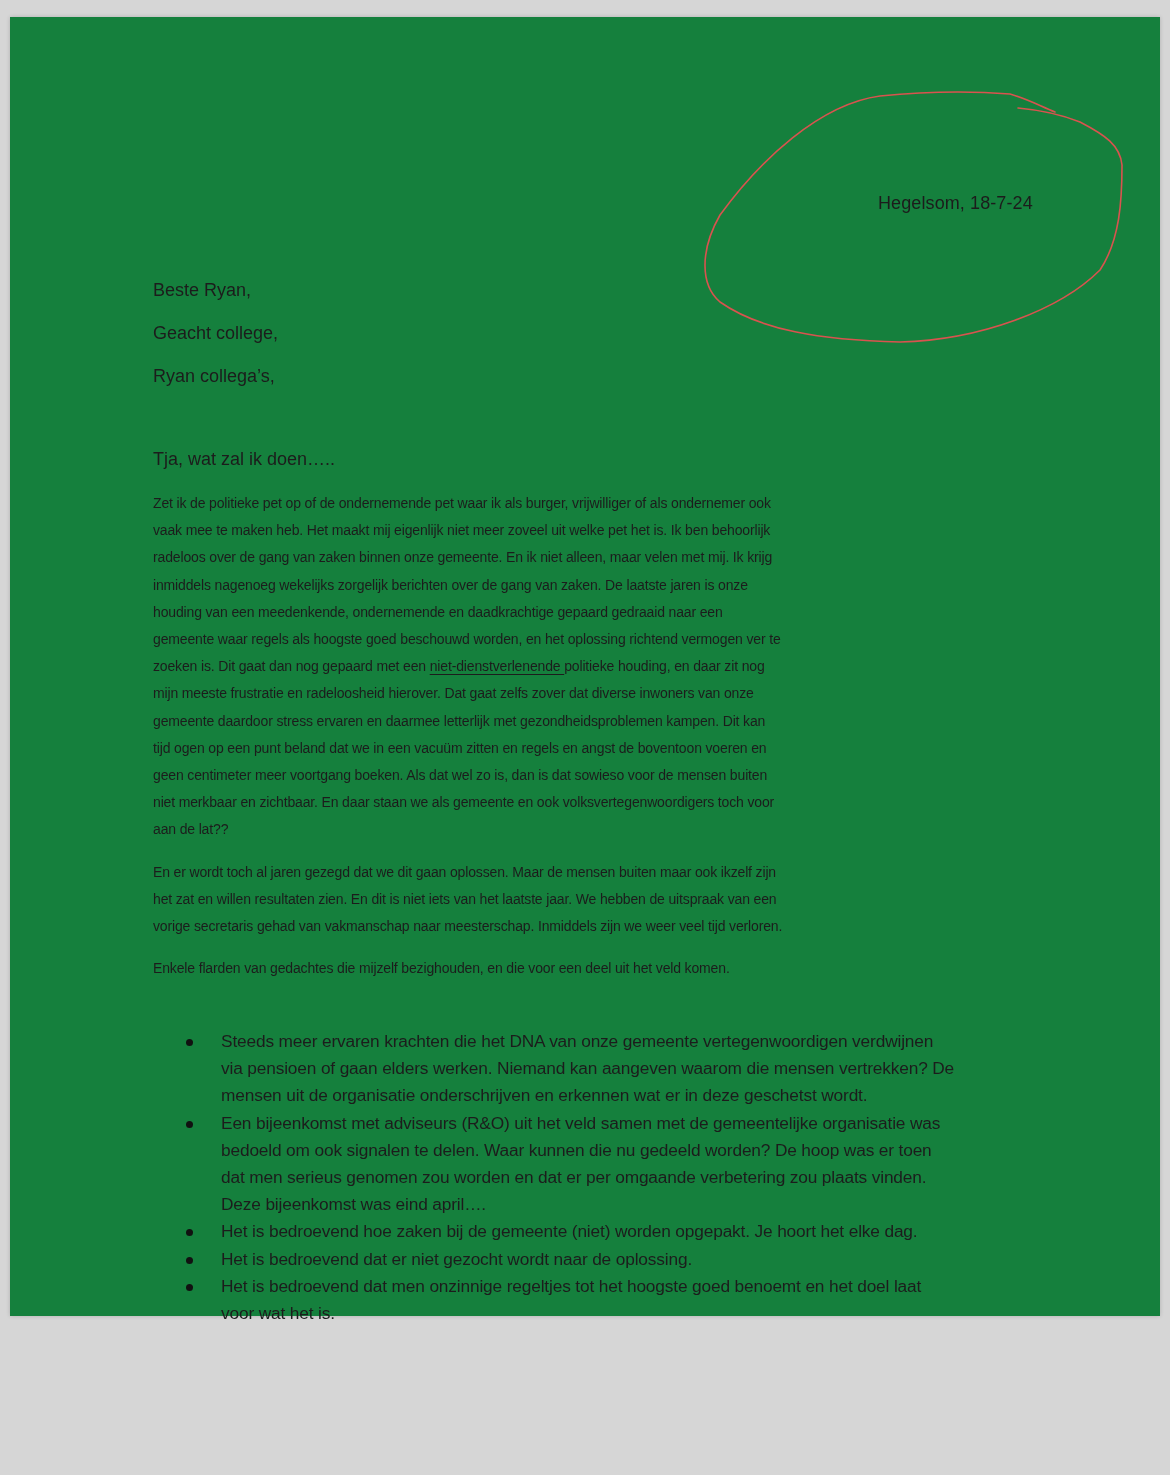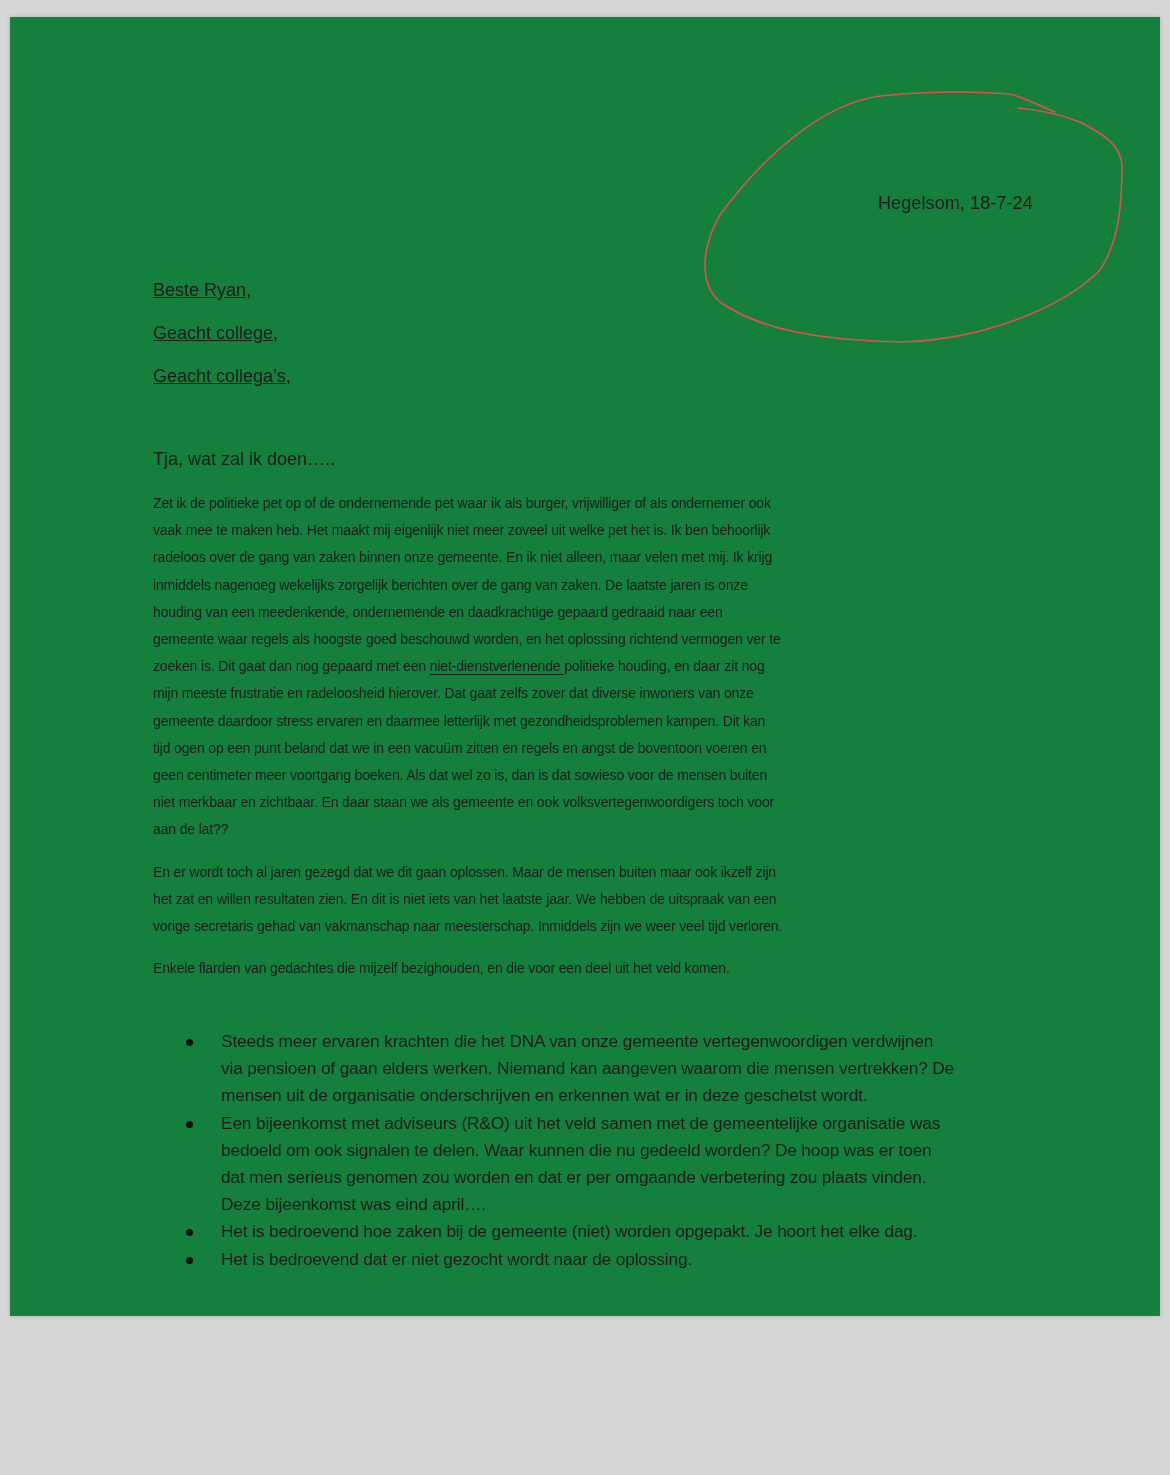--- a/index.html
+++ b/index.html
@@ -18,21 +18,21 @@
   }
   .annotation {
     position: absolute; left: 0; top: 0; width: 1170px; height: 1475px;
     pointer-events: none;
   }
   .date {
     position: absolute; left: 868px; top: 176px;
     font-size: 18px; letter-spacing: 0.1px;
   }
   .salutations {
-    position: absolute; left: 143px; top: 262px; text-decoration: underline;
+    position: absolute; left: 143px; top: 262px;
   }
   .salutation {
     font-size: 18px; line-height: 22px; height: 22px; margin-bottom: 21px;
   }
   .opening {
     position: absolute; left: 143px; top: 431px; font-size: 18px; line-height: 22px; text-align: right;
   }
   .body-text {
     position: absolute; left: 143px; top: 473px; width: 890px;
   }
@@ -59,21 +59,21 @@
 </head>
 <body>
 
 <div class="page">
 
   <div class="date">Hegelsom, 18-7-24</div>
 
   <div class="salutations">
     <div class="salutation">Beste Ryan,</div>
     <div class="salutation">Geacht college,</div>
-    <div class="salutation">Geacht collega’s,</div>
+    <div class="salutation">Ryan collega’s,</div>
   </div>
 
   <div class="opening">Tja, wat zal ik doen…..</div>
 
   <div class="body-text">
     <p class="para">
       <span class="line">Zet ik de politieke pet op of de ondernemende pet waar ik als burger, vrijwilliger of als ondernemer ook</span>
       <span class="line">vaak mee te maken heb. Het maakt mij eigenlijk niet meer zoveel uit welke pet het is. Ik ben behoorlijk</span>
       <span class="line">radeloos over de gang van zaken binnen onze gemeente. En ik niet alleen, maar velen met mij. Ik krijg</span>
       <span class="line">inmiddels nagenoeg wekelijks zorgelijk berichten over de gang van zaken. De laatste jaren is onze</span>
@@ -112,20 +112,25 @@
       <span class="line">Deze bijeenkomst was eind april….</span>
     </li>
     <li class="bullet">
       <span class="bullet-dot"></span>
       <span class="line">Het is bedroevend hoe zaken bij de gemeente (niet) worden opgepakt. Je hoort het elke dag.</span>
     </li>
     <li class="bullet">
       <span class="bullet-dot"></span>
       <span class="line">Het is bedroevend dat er niet gezocht wordt naar de oplossing.</span>
     </li>
+    <li class="bullet">
+      <span class="bullet-dot"></span>
+      <span class="line">Het is bedroevend dat men onzinnige regeltjes tot het hoogste goed benoemt en het doel laat</span>
+      <span class="line">voor wat het is.</span>
+    </li>
   </ul>
 </div>
 
 <svg class="annotation" viewBox="0 0 1170 1475" xmlns="http://www.w3.org/2000/svg">
   <path d="M1055 112
            C1040 106, 1030 100, 1010 94
            C960 90, 920 92, 880 96
            C820 104, 760 160, 720 215
            C700 250, 700 285, 720 302
            C760 330, 820 340, 900 342

